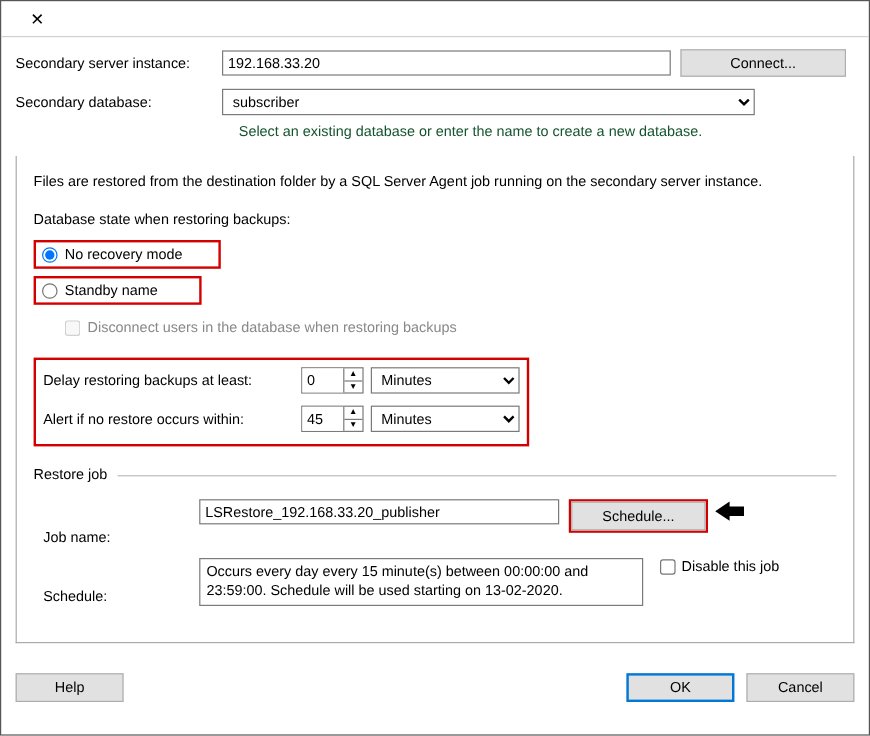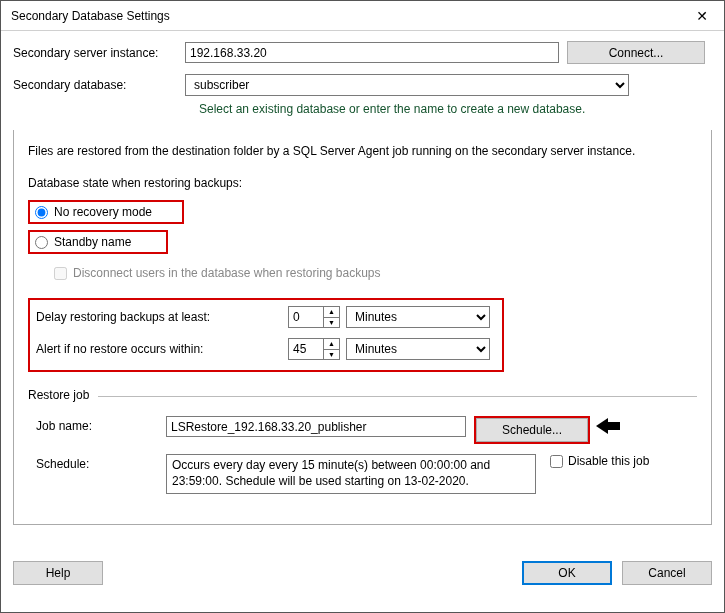--- a/index.html
+++ b/index.html
@@ -63,21 +63,21 @@
   .radio-box {
     border: 2px solid #d40000; padding: 3px 22px 3px 3px; display: inline-flex; align-items: center;
     margin-bottom: 6px; min-width: 156px;
   }
   .radio-box input[type=radio] {
     width: 13px; height: 13px; margin: 0 6px 0 2px;
   }
   .chk-indent { margin-left: 26px; display: flex; align-items: center; color: #888; margin-top: 2px; margin-bottom: 18px; }
   .chk-indent input[type=checkbox] { margin: 0 6px 0 0; }
   .timing-block {
-    border: 2px solid #d40000; padding: 6px 6px 10px 6px; width: 476px;
+    border: 2px solid #d40000; padding: 6px 6px 10px 6px; width: 413px;
     margin-bottom: 16px;
   }
   .timing-row { display: flex; align-items: center; margin-bottom: 10px; }
   .timing-row:last-child { margin-bottom: 0; }
   .timing-label { width: 252px; }
   .spinner {
     display: flex; width: 52px; height: 22px; border: 1px solid #7a7a7a;
   }
   .spinner input {
     border: none; width: 34px; padding: 2px 4px; font-size: 12px; outline: none;
@@ -91,21 +91,21 @@
   }
   .spinner .arrows div:last-child { border-bottom: none; }
   .unit-select {
     width: 144px; height: 22px; margin-left: 6px;
   }
   .fieldset-label { position: relative; margin-bottom: 12px; }
   .fieldset-label .line { border-top: 1px solid #bbb; position: absolute; left: 70px; right: 0; top: 8px; }
   .fieldset-label .txt { background: #fff; position: relative; padding-right: 4px; }
   .job-area { padding: 2px 2px 0 8px; }
   .job-row { display: flex; align-items: flex-start; margin-bottom: 10px; }
-  .job-label { width: 130px; padding-top: 3px; }
+  .job-label { width: 130px; padding-top: 3px; margin-top: 22px; }
   .job-name-input { width: 300px; height: 21px; }
   .sched-box {
     border: 2px solid #d40000; margin-left: 8px; padding: 0;
     display: inline-block;
   }
   .schedule-btn {
     width: 112px; height: 24px; border: 1px solid #adadad; background: #e1e1e1; font-size: 12px;
   }
   .sched-text {
     width: 370px; height: 40px; border: 1px solid #7a7a7a; padding: 3px 5px; font-size: 12px;
@@ -121,21 +121,20 @@
     height: 24px; border: 1px solid #adadad; background: #e1e1e1; font-size: 12px;
     padding: 0 10px; min-width: 90px;
   }
   .btn.primary { border: 2px solid #0078d7; }
   .footer .spacer { flex: 1; }
 </style>
 </head>
 <body>
 
 <div class="titlebar">
-  <div class="title">Secondary Database Settings</div>
   <div class="close">✕</div>
 </div>
 
 <div class="content">
 
   <div class="row">
     <div class="label-col">Secondary server instance:</div>
     <input type="text" class="server-input" value="192.168.33.20" style="">
     <button class="connect-btn">Connect...</button>
   </div>

